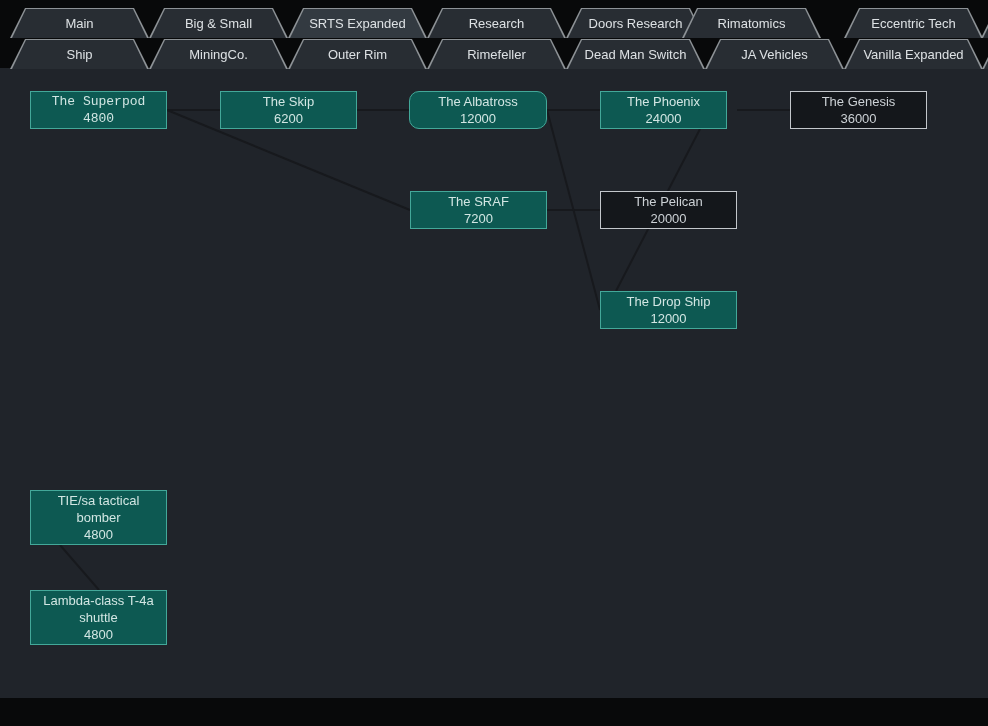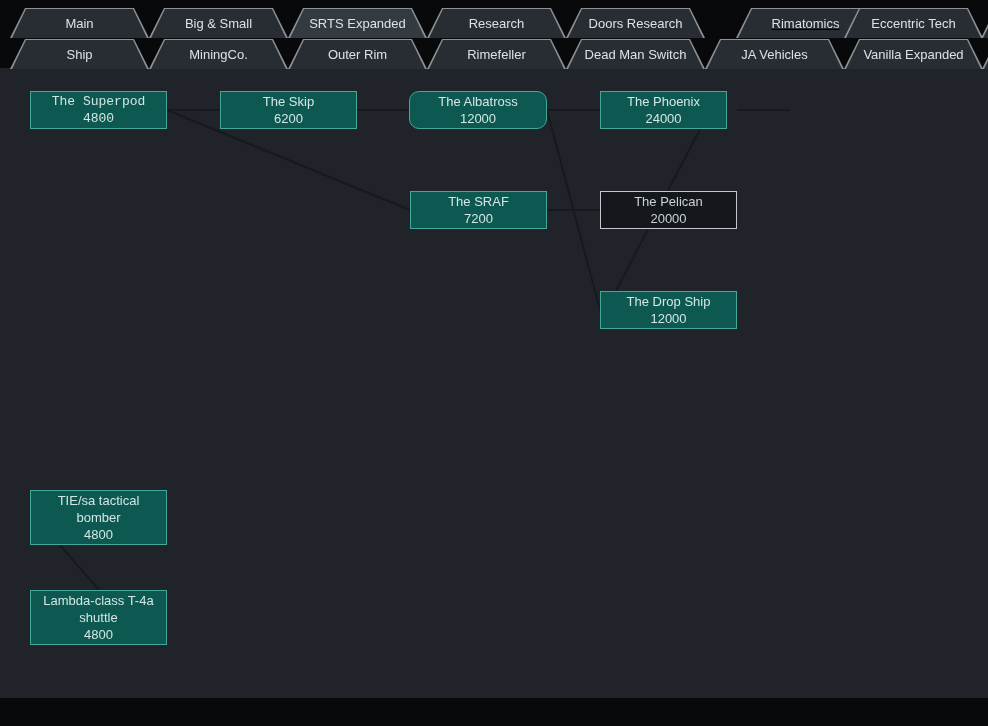--- a/index.html
+++ b/index.html
@@ -115,20 +115,24 @@
         <div class="node-cost">6200</div>
       </div>
       <div class="node teal" style="left: 409px; top: 91px; width: 138px; height: 38px; border-radius: 10px;">
         <div class="node-title">The Albatross</div>
         <div class="node-cost">12000</div>
       </div>
       <div class="node teal" style="left: 600px; top: 91px; width: 127px; height: 38px;">
         <div class="node-title">The Phoenix</div>
         <div class="node-cost">24000</div>
       </div>
+      <div class="node dark" style="left: 790px; top: 91px; width: 137px; height: 38px;">
+        <div class="node-title">The Genesis</div>
+        <div class="node-cost">36000</div>
+      </div>
       <div class="node teal" style="left: 410px; top: 191px; width: 137px; height: 38px;">
         <div class="node-title">The SRAF</div>
         <div class="node-cost">7200</div>
       </div>
       <div class="node dark" style="left: 600px; top: 191px; width: 137px; height: 38px;">
         <div class="node-title">The Pelican</div>
         <div class="node-cost">20000</div>
       </div>
       <div class="node teal" style="left: 600px; top: 291px; width: 137px; height: 38px;">
         <div class="node-title">The Drop Ship</div>
@@ -162,21 +166,21 @@
       <div class="tab" style="left: 427px; top: 8px; width: 139px;">
         <span class="tab-border"></span>
         <span class="tab-fill"></span>
         <span class="tab-label">Research</span>
       </div>
       <div class="tab" style="left: 566px; top: 8px; width: 139px;">
         <span class="tab-border"></span>
         <span class="tab-fill"></span>
         <span class="tab-label">Doors Research</span>
       </div>
-      <div class="tab" style="left: 736px; top: 8px; width: 139px; text-decoration: underline;">
+      <div class="tab" style="left: 682px; top: 8px; width: 139px;">
         <span class="tab-border"></span>
         <span class="tab-fill"></span>
         <span class="tab-label">Rimatomics</span>
       </div>
       <div class="tab" style="left: 844px; top: 8px; width: 139px;">
         <span class="tab-border"></span>
         <span class="tab-fill"></span>
         <span class="tab-label">Eccentric Tech</span>
       </div>
       <div class="tab" style="left: 981px; top: 8px; width: 139px;">

